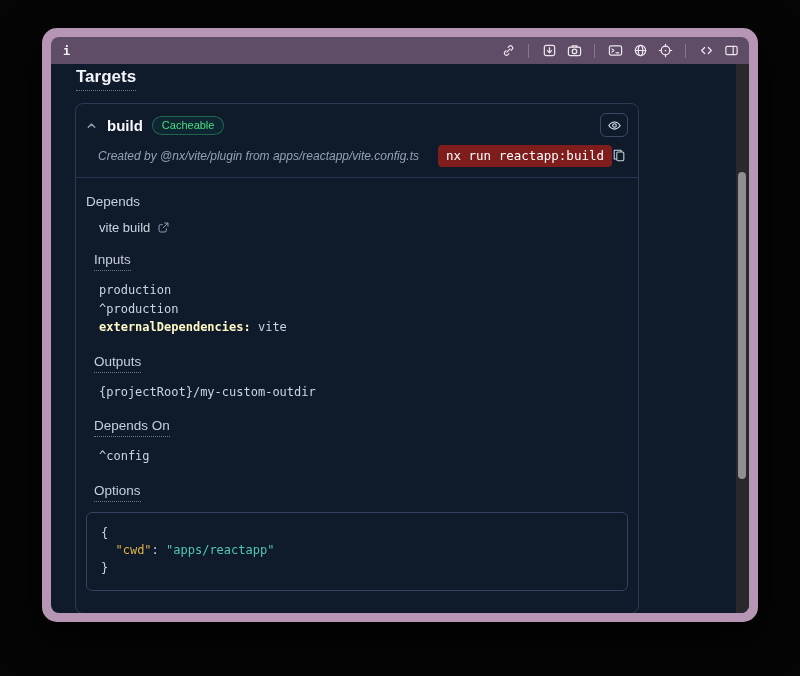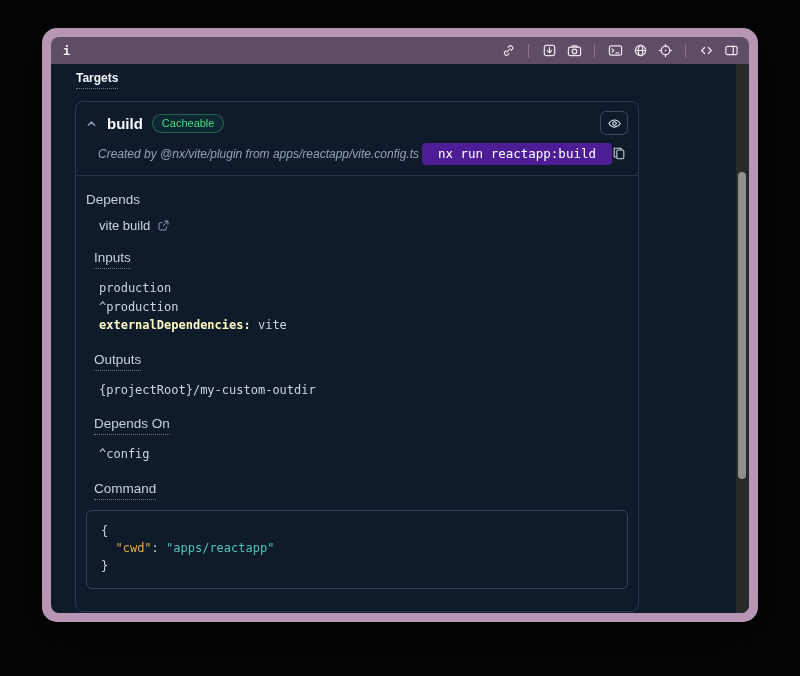--- a/index.html
+++ b/index.html
@@ -38,21 +38,21 @@
   .scrollbar-track {
     position:absolute; top:0; right:0; width:13px; height:100%;
     background:#29292c;
   }
   .scrollbar-thumb {
     position:absolute; top:108px; left:2px; width:8px; height:307px;
     background:#8f8f92; border-radius:4px;
   }
 
   .page-title {
-    display:inline-block; font-size:12px; font-weight:700; color:#f1f5f9;
+    display:inline-block; font-size:17px; font-weight:700; color:#f1f5f9;
     margin:-5px 0 0 1px; border-bottom:1px dotted #6b7689; padding-bottom:3px;
   }
 
   
   .card {
     border:1px solid #2c3b52; border-radius:8px; margin-top:12px; width:564px;
   }
   .card-header {
     display:flex; align-items:center; padding:9px 10px 6px 10px; gap:9px;
   }
@@ -71,21 +71,21 @@
   }
   .eye-btn svg { width:15px; height:15px; stroke:currentColor; fill:none; stroke-width:1.2; }
 
   .card-subheader {
     display:flex; align-items:center; padding:2px 10px 10px 22px; 
     border-bottom:1px solid #243350;
   }
   .created-by { font-style:italic; font-size:12px; color:#94a3b8; flex:1; }
   .run-chip {
     font-family:"DejaVu Sans Mono", monospace; font-size:12.5px; color:#ffffff;
-    background:#4c1d95; border-radius:4px; padding:3px 16px 4px; white-space:nowrap;
+    background:#7f1d1d; border-radius:4px; padding:3px 8px 4px; white-space:nowrap;
   }
   .copy-btn { width:16px; height:16px; color:#cbd5e1; cursor:pointer; }
   .copy-btn svg { width:14px; height:14px; stroke:currentColor; fill:none; stroke-width:1.2; stroke-linejoin:round; }
 
   .card-body { padding:14px 10px 22px 10px; }
   .sec { margin-top:15px; }
   .sec:first-child { margin-top:0; }
   .sec-h { font-size:13.5px; font-weight:500; color:#c6cfdb; }
   .sec-h.dotted { display:inline-block; border-bottom:1px dotted #6b7689; padding-bottom:3px;margin-left:8px; }
   .sec-body { margin:10px 0 0 13px; }
@@ -241,21 +241,21 @@
           </div>
 
           <div class="sec">
             <span class="sec-h dotted">Depends On</span>
             <div class="sec-body mono">
               <div>^config</div>
             </div>
           </div>
 
           <div class="sec">
-            <span class="sec-h dotted">Command</span>
+            <span class="sec-h dotted">Options</span>
             <div class="json-block">
               <div class="json-line">{</div>
               <div class="json-line">  <span class="json-key">"cwd"</span><span>: </span><span class="json-val">"apps/reactapp"</span></div>
               <div class="json-line">}</div>
             </div>
           </div>
 
         </div>
       </div>
 

